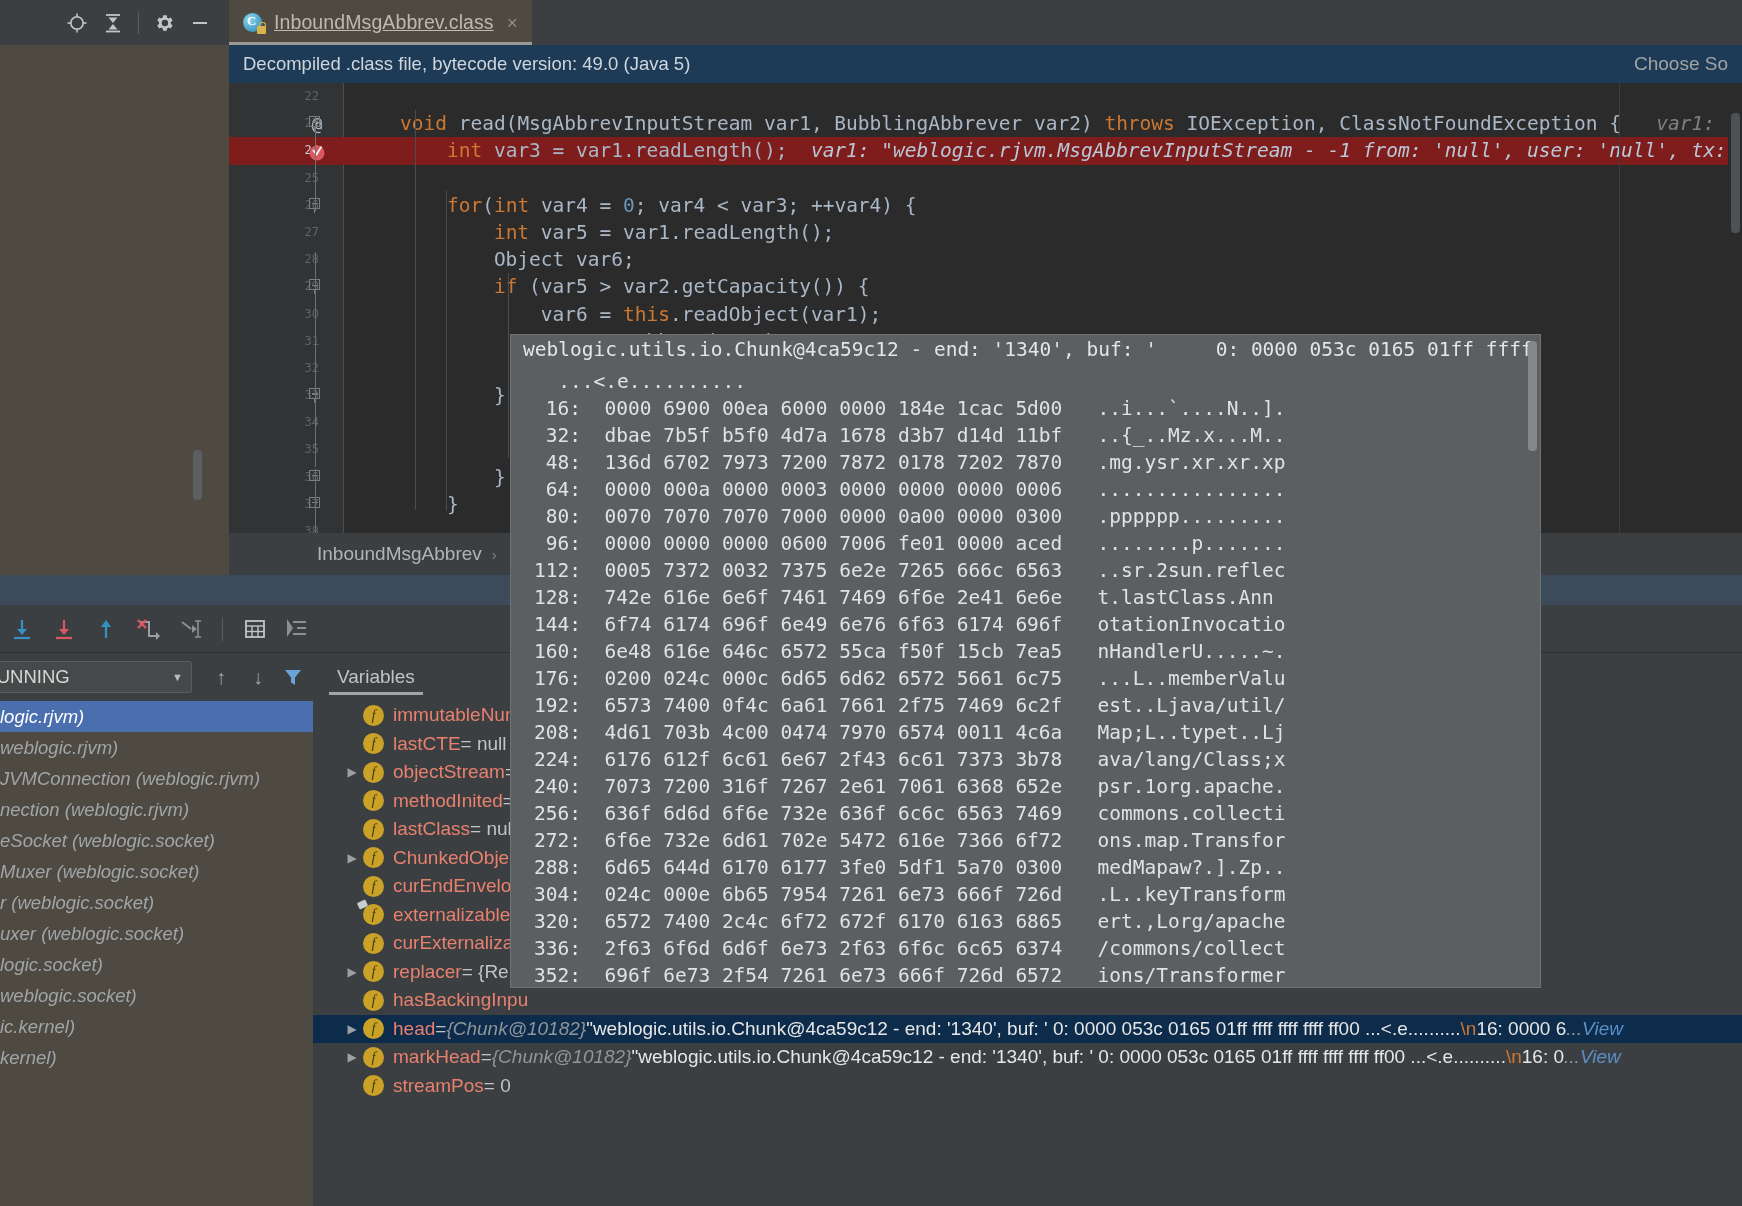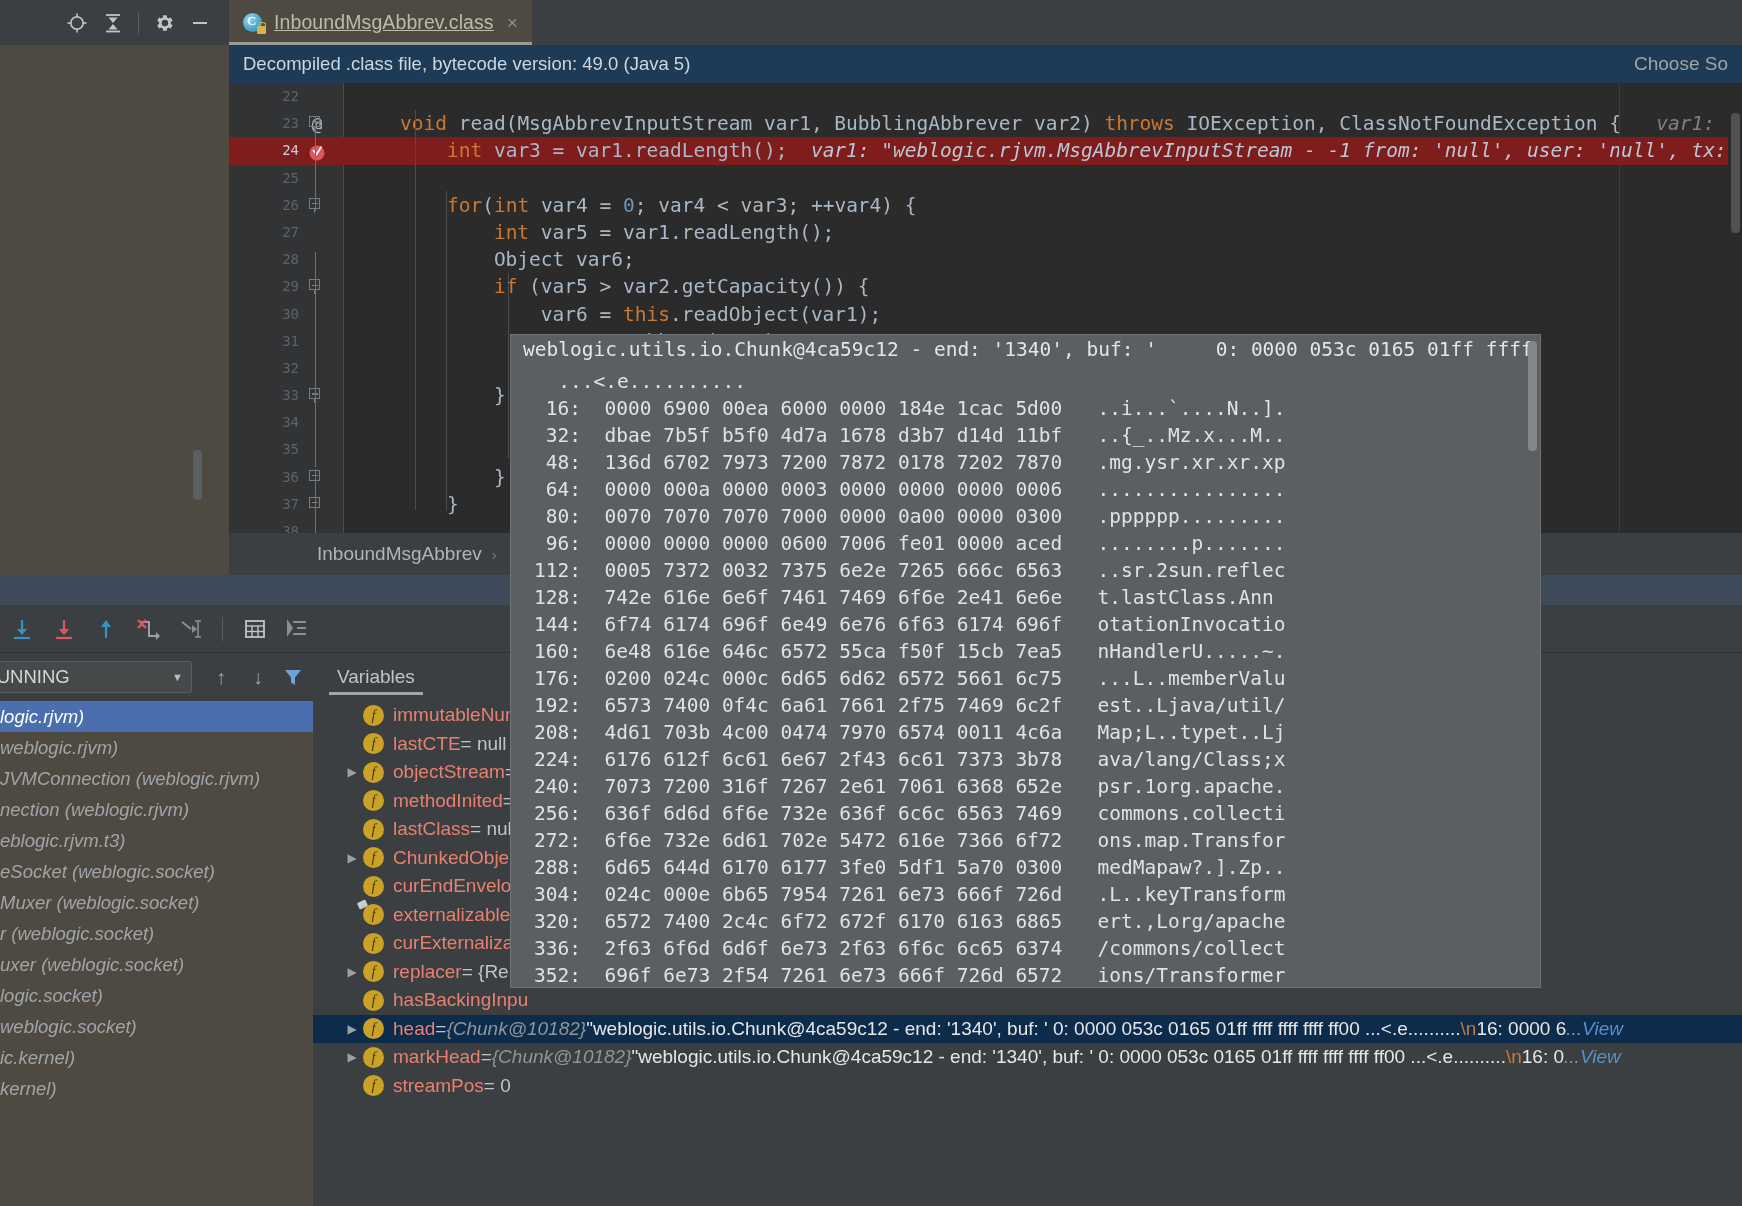--- a/index.html
+++ b/index.html
@@ -42,21 +42,21 @@
 
   
   .codearea{position:absolute;left:0;top:83px;width:1513px;height:450px;background:#2b2b2b;overflow:hidden;}
   .gutter{position:absolute;left:0;top:0;width:115px;height:450px;background:#313335;}
   .gutter-sep{position:absolute;left:114px;top:0;width:1px;height:450px;background:#4b4e50;}
   .codelines{position:absolute;left:0;top:0;width:1513px;height:450px;
     font-family:"DejaVu Sans Mono","Liberation Mono",monospace;font-size:19.5px;}
   .cl{position:relative;height:27.2px;line-height:27.2px;white-space:pre;}
   .cl.hl{background:#7f1d1d;text-decoration:underline;}
   .cl.hl:before{content:"";position:absolute;left:115px;top:0;bottom:0;width:0;}
-  .lno{position:absolute;left:0;width:70px;text-align:right;color:#606366;font-size:14px;}
+  .lno{position:absolute;left:0;width:70px;text-align:right;color:#606366;font-size:12px;padding-left:20px;}
   .cl.hl .lno{color:#c8cdd2;}
   .ctext{position:absolute;left:124px;}
   .marker{position:absolute;left:76px;width:24px;text-align:center;}
 
   
   .kw{color:#cc7832;}
   .pl{color:#a9b7c6;}
   .num{color:#6897bb;}
   .hint{color:#808080;font-style:italic;}
   .cl.hl .hint{color:#b9c7d6;font-style:italic;}
@@ -324,21 +324,20 @@
             <svg width="22" height="22" viewBox="0 0 22 22">
                 <polygon points="3,4 19,4 13,11.5 13,19 9,16.5 9,11.5" fill="#6aa4d8"></polygon>
               </svg>
           </div>
         </div>
         <div class="frames-list" id="frames-list">
             <div class="frow sel">logic.rjvm)</div>
             <div class="frow">weblogic.rjvm)</div>
             <div class="frow">JVMConnection (weblogic.rjvm)</div>
             <div class="frow">nection (weblogic.rjvm)</div>
-            <div class="frow">eblogic.rjvm.t3)</div>
             <div class="frow">eSocket (weblogic.socket)</div>
             <div class="frow">Muxer (weblogic.socket)</div>
             <div class="frow">r (weblogic.socket)</div>
             <div class="frow">uxer (weblogic.socket)</div>
             <div class="frow">logic.socket)</div>
             <div class="frow">weblogic.socket)</div>
             <div class="frow">ic.kernel)</div>
             <div class="frow">kernel)</div>
           </div>
       </div>

